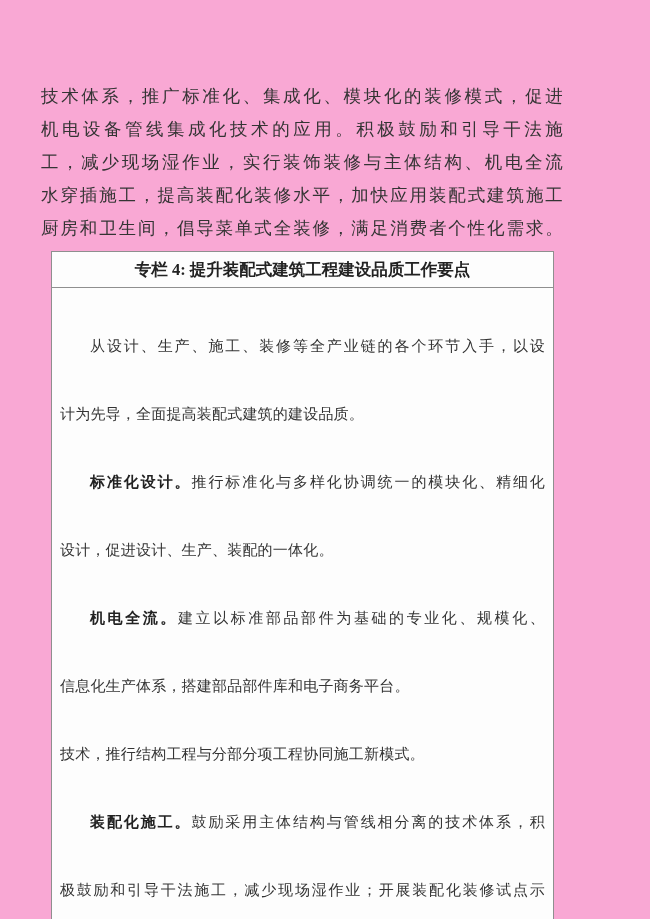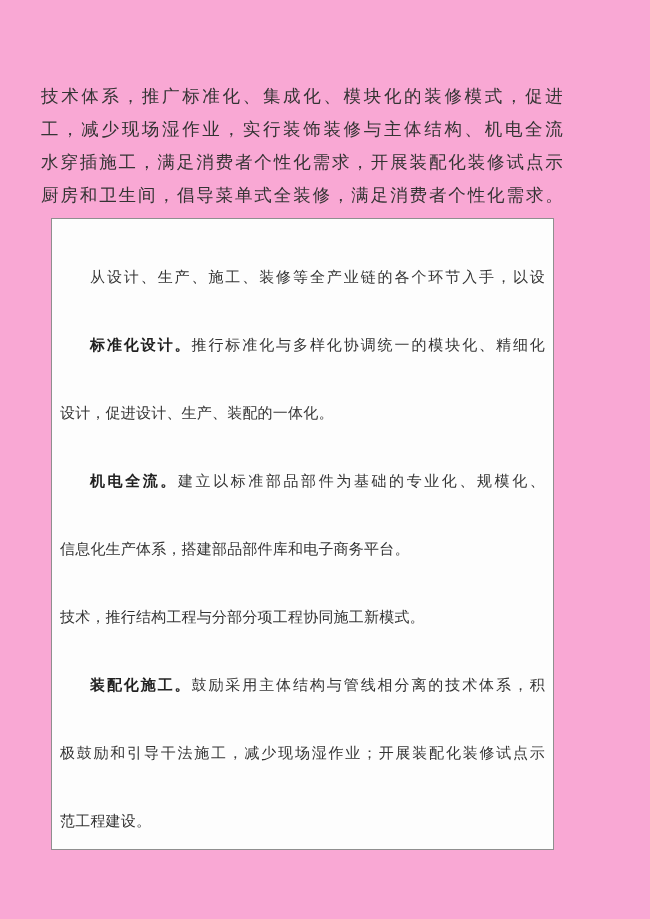--- a/index.html
+++ b/index.html
@@ -50,29 +50,32 @@
   .callout-body .line { line-height: 32px; letter-spacing: 0.2px; margin-top: 36px; }
   .callout-body .para + .para { margin-top: 6px; }
 </style>
 </head>
 <body>
 
 <div class="page">
 
   <div class="intro body-text">
       <div class="line stretch">技术体系，推广标准化、集成化、模块化的装修模式，促进</div>
+      <div class="line stretch">机电设备管线集成化技术的应用。积极鼓励和引导干法施</div>
       <div class="line stretch">工，减少现场湿作业，实行装饰装修与主体结构、机电全流</div>
-      <div class="line stretch">水穿插施工，满足消费者个性化需求，开展装配化装修试点示</div>
+      <div class="line stretch">水穿插施工，提高装配化装修水平，加快应用装配式建筑施工</div>
       <div class="line stretch">厨房和卫生间，倡导菜单式全装修，满足消费者个性化需求。</div>
     </div>
 
   <div class="callout">
+    <div class="callout-title">专栏 4: 提升装配式建筑工程建设品质工作要点</div>
     <div class="callout-body">
         <div class="para">
           <div class="line stretch indent">从设计、生产、施工、装修等全产业链的各个环节入手，以设</div>
+          <div class="line">计为先导，全面提高装配式建筑的建设品质。</div>
         </div>
         <div class="para">
           <div class="line stretch indent"><b class="lead">标准化设计。</b>推行标准化与多样化协调统一的模块化、精细化</div>
           <div class="line">设计，促进设计、生产、装配的一体化。</div>
         </div>
         <div class="para">
           <div class="line stretch indent"><b class="lead">机电全流。</b>建立以标准部品部件为基础的专业化、规模化、</div>
           <div class="line">信息化生产体系，搭建部品部件库和电子商务平台。</div>
         </div>
         <div class="para">

